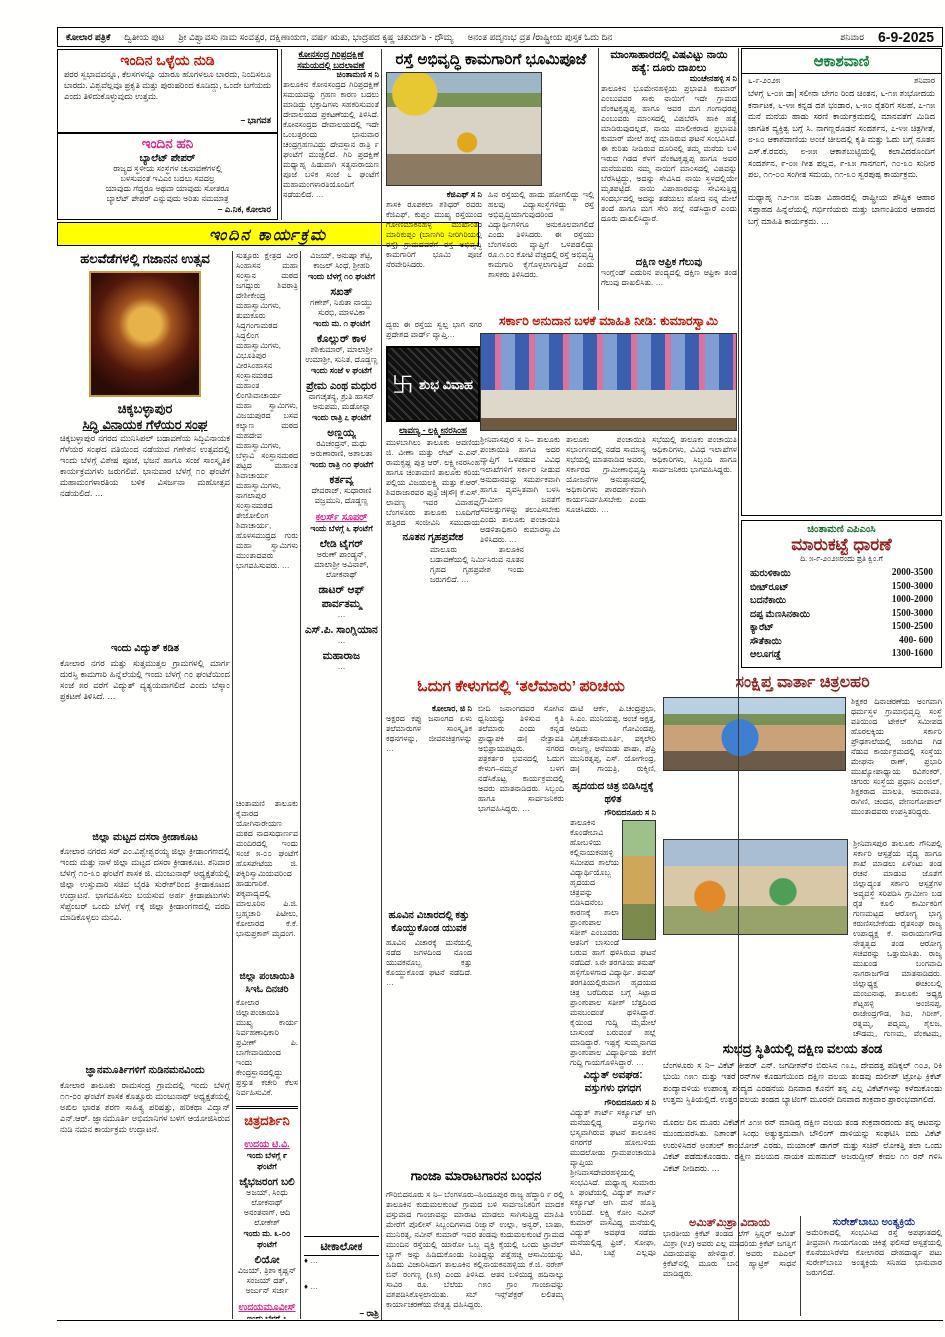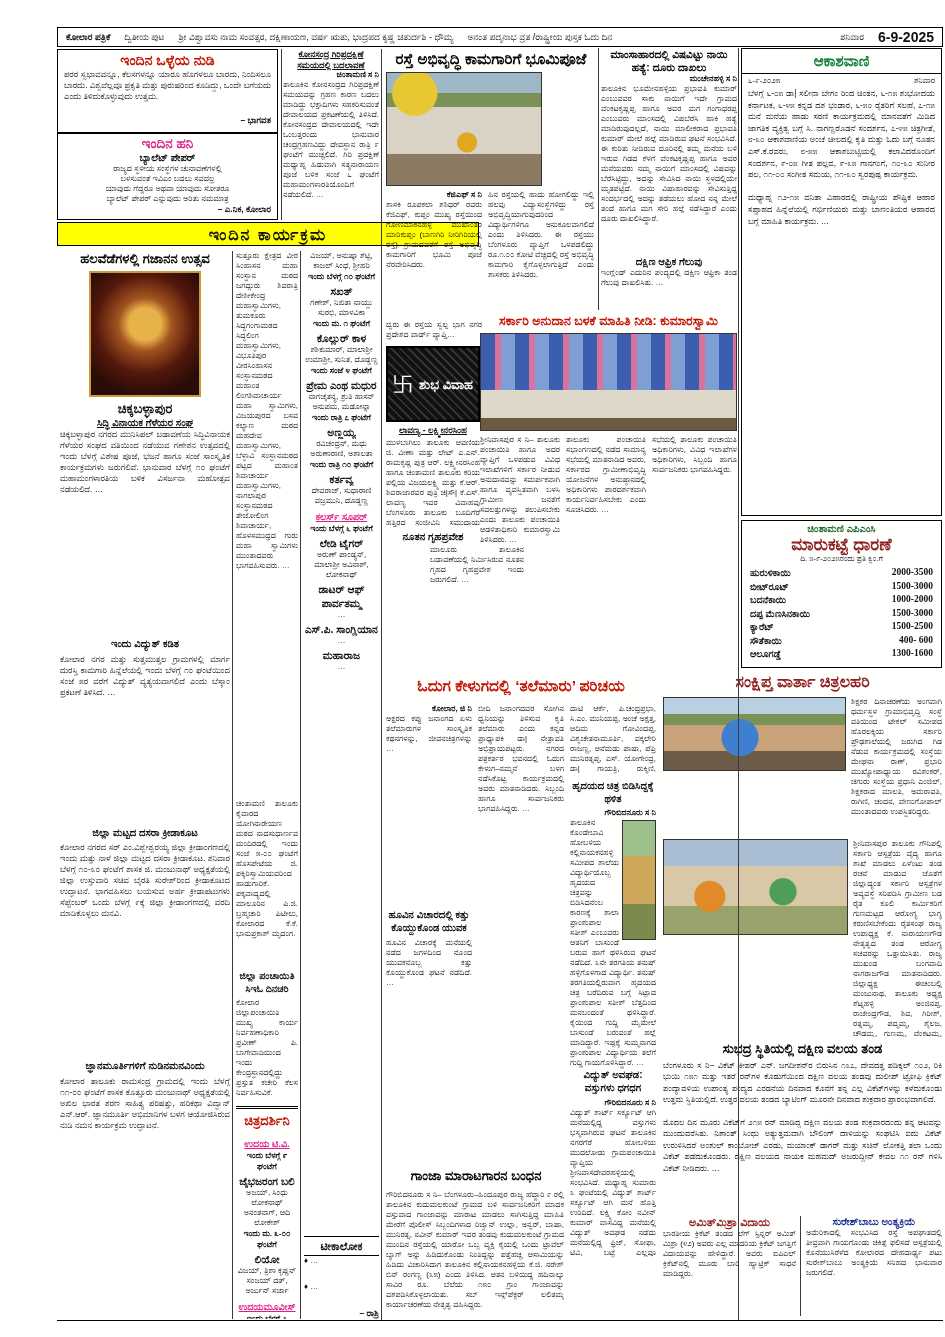--- a/index.html
+++ b/index.html
@@ -62,28 +62,28 @@
 ಬ್ಯಾಲೆಟ್ ಪೇಪರ್ ಎನ್ನುವುದು ಅರಿತು ನಮಮಾತ್ರ</div>
     <div class="credit" data-bind="hani.credit">– ಎ.ನಿಕ, ಕೋಲಾರ</div>
   </div>
 
   <div class="abs" style="left:283px;top:49px;width:96px;height:170px;overflow:hidden;">
     <div class="center bold" style="font-size:8.5px;line-height:10.5px;text-decoration:underline;" data-bind="giri.title">ಕೋನಸಂದ್ರ ಗಿರಿಪ್ರದಕ್ಷಿಣೆ ಸಮಯದಲ್ಲಿ ಬದಲಾವಣೆ</div>
     <div class="dateline" data-bind="giri.dateline">ಚಿಂತಾಮಣಿ ಸ ನಿ</div>
     <div class="body-sm" data-bind="giri.body">ತಾಲೂಕಿನ ಕೋನಸಂದ್ರದ ಗಿರಿಪ್ರದಕ್ಷಿಣೆ ಸಮಯವನ್ನು ಗ್ರಹಣ ಕಾರಣ ಬದಲು ಮಾಡಿದ್ದು ಭಕ್ತಾದಿಗಳು ಸಹಕರಿಸುವಂತೆ ದೇವಾಲಯದ ಪ್ರಕಟಣೆಯಲ್ಲಿ ತಿಳಿಸಿದೆ. ಕೋನಸಂದ್ರದ ದೇವಾಲಯದಲ್ಲಿ ಇದೇ ಒಂಬತ್ತರಂದು ಭಾನುವಾರ ಚಂದ್ರಗ್ರಹಣವಿದ್ದು ದೇವಸ್ಥಾನ ರಾತ್ರಿ ೯ ಘಂಟೆಗೆ ಮುಚ್ಚಲಿದೆ. ಗಿರಿ ಪ್ರದಕ್ಷಿಣೆ ಮಧ್ಯಾಹ್ನ ಹಿಡುವಾಗಿ ಸತ್ಯನಾರಾಯಣ ಪೂಜೆ ಬಳಿಕ ಸಂಜೆ ೬ ಘಂಟೆಗೆ ಮಹಾಮಂಗಳಾರತಿಯೊಂದಿಗೆ ನಡೆಯಲಿದೆ. …</div>
   </div>
 
-  <div class="abs bordered center" style="left:57px;top:222px;width:422px;height:24px;background:#ffff00;font-weight:bold;font-size:16px;line-height:23px;letter-spacing:2px;" data-bind="program.banner">ಇಂದಿನ ಕಾರ್ಯಕ್ರಮ</div>
+  <div class="abs bordered center" style="left:57px;top:222px;width:422px;height:24px;background:#ffff00;font-weight:bold;font-size:16px;line-height:23px;letter-spacing:2px;font-style:italic;" data-bind="program.banner">ಇಂದಿನ ಕಾರ್ಯಕ್ರಮ</div>
 
   <div class="abs" style="left:60px;top:251px;width:170px;height:1068px;overflow:hidden;">
     <div class="headline-blk" style="font-size:13px;line-height:16px;" data-bind="ganesh.headline">ಹಲವೆಡೆಗಳಲ್ಲಿ ಗಜಾನನ ಉತ್ಸವ</div>
     <div class="photo" style="width:112px;height:126px;margin:4px auto;background:
       radial-gradient(circle at 50% 42%, #e8b24a 0 18%, #a3541f 30%, #54180c 55%, #2a0c06 80%);border:2px solid #c79a3b;"></div>
     <div class="center bold" style="font-size:13px;" data-bind="ganesh.place">ಚಿಕ್ಕಬಳ್ಳಾಪುರ</div>
-    <div class="center bold" style="font-size:10px;text-decoration:underline;" data-bind="ganesh.org">ಸಿದ್ಧಿ ವಿನಾಯಕ ಗೆಳೆಯರ ಸಂಘ</div>
+    <div class="center bold" style="font-size:13px;text-decoration:underline;" data-bind="ganesh.org">ಸಿದ್ಧಿ ವಿನಾಯಕ ಗೆಳೆಯರ ಸಂಘ</div>
     <div class="body-txt" style="height:206px;" data-bind="ganesh.body1">ಚಿಕ್ಕಬಳ್ಳಾಪುರ ನಗರದ ಮುನಿಸಿಪಲ್ ಬಡಾವಣೆಯ ಸಿದ್ಧಿವಿನಾಯಕ ಗೆಳೆಯರ ಸಂಘದ ವತಿಯಿಂದ ನಡೆಯುವ ಗಣೇಶನ ಉತ್ಸವದಲ್ಲಿ ಇಂದು ಬೆಳಗ್ಗೆ ವಿಶೇಷ ಪೂಜೆ, ಭಜನೆ ಹಾಗೂ ಸಂಜೆ ಸಾಂಸ್ಕೃತಿಕ ಕಾರ್ಯಕ್ರಮಗಳು ಜರುಗಲಿವೆ. ಭಾನುವಾರ ಬೆಳಗ್ಗೆ ೧೦ ಘಂಟೆಗೆ ಮಹಾಮಂಗಳಾರತಿಯ ಬಳಿಕ ವಿಸರ್ಜನಾ ಮಹೋತ್ಸವ ನಡೆಯಲಿದೆ. …</div>
     <div class="subhead" data-bind="ganesh.sub_power">ಇಂದು ವಿದ್ಯುತ್ ಕಡಿತ</div>
     <div class="body-txt" style="height:170px;" data-bind="ganesh.body_power">ಕೋಲಾರ ನಗರ ಮತ್ತು ಸುತ್ತಮುತ್ತಲ ಗ್ರಾಮಗಳಲ್ಲಿ ಮಾರ್ಗ ದುರಸ್ತಿ ಕಾಮಗಾರಿ ಹಿನ್ನೆಲೆಯಲ್ಲಿ ಇಂದು ಬೆಳಗ್ಗೆ ೧೦ ಘಂಟೆಯಿಂದ ಸಂಜೆ ೫ರ ವರೆಗೆ ವಿದ್ಯುತ್ ವ್ಯತ್ಯಯವಾಗಲಿದೆ ಎಂದು ಬೆಸ್ಕಾಂ ಪ್ರಕಟಣೆ ತಿಳಿಸಿದೆ. …</div>
     <div class="subhead" data-bind="ganesh.sub_dasara">ಜಿಲ್ಲಾ ಮಟ್ಟದ ದಸರಾ ಕ್ರೀಡಾಕೂಟ</div>
     <div class="body-txt" style="height:215px;" data-bind="ganesh.body_dasara">ಕೋಲಾರ ನಗರದ ಸರ್ ಎಂ.ವಿಶ್ವೇಶ್ವರಯ್ಯ ಜಿಲ್ಲಾ ಕ್ರೀಡಾಂಗಣದಲ್ಲಿ ಇಂದು ಮತ್ತು ನಾಳೆ ಜಿಲ್ಲಾ ಮಟ್ಟದ ದಸರಾ ಕ್ರೀಡಾಕೂಟ. ಶನಿವಾರ ಬೆಳಗ್ಗೆ ೧೦-೩೦ ಘಂಟೆಗೆ ಶಾಸಕ ಜಿ. ಮಂಜುನಾಥ್ ಅಧ್ಯಕ್ಷತೆಯಲ್ಲಿ ಜಿಲ್ಲಾ ಉಸ್ತುವಾರಿ ಸಚಿವ ಬೈರತಿ ಸುರೇಶ್‌ರಿಂದ ಕ್ರೀಡಾಕೂಟದ ಉದ್ಘಾಟನೆ. ಭಾಗವಹಿಸಲು ಬಯಸುವ ಅರ್ಹ ಕ್ರೀಡಾಪಟುಗಳು ಸೆಪ್ಟೆಂಬರ್ ಒಂದು ಬೆಳಗ್ಗೆ ೯ಕ್ಕೆ ಜಿಲ್ಲಾ ಕ್ರೀಡಾಂಗಣದಲ್ಲಿ ವರದಿ ಮಾಡಿಕೊಳ್ಳಲು ಮನವಿ.</div>
     <div class="subhead" data-bind="ganesh.sub_nudi">ಜ್ಞಾನಮೂರ್ತಿಗಳಿಗೆ ನುಡಿನಮನವಿಂದು</div>
     <div class="body-txt" style="height:170px;" data-bind="ganesh.body_nudi">ಕೋಲಾರ ತಾಲೂಕು ರಾಮಸಂದ್ರ ಗ್ರಾಮದಲ್ಲಿ ಇಂದು ಬೆಳಗ್ಗೆ ೧೧-೦೦ ಘಂಟೆಗೆ ಶಾಸಕ ಕೊತ್ತೂರು ಮಂಜುನಾಥ್ ಅಧ್ಯಕ್ಷತೆಯಲ್ಲಿ ಅಖಿಲ ಭಾರತ ಶರಣ ಸಾಹಿತ್ಯ ಪರಿಷತ್ತು, ಹರಿಕಥಾ ವಿದ್ವಾನ್ ಎನ್.ಆರ್. ಜ್ಞಾನಮೂರ್ತಿ ಅಭಿಮಾನಿಗಳ ಬಳಗ ಆಯೋಜಿಸಿರುವ ನುಡಿ ನಮನ ಕಾರ್ಯಕ್ರಮ ಉದ್ಘಾಟನೆ.</div>
   </div>
 
   <div class="abs" style="left:236px;top:251px;width:62px;height:1068px;overflow:hidden;">

